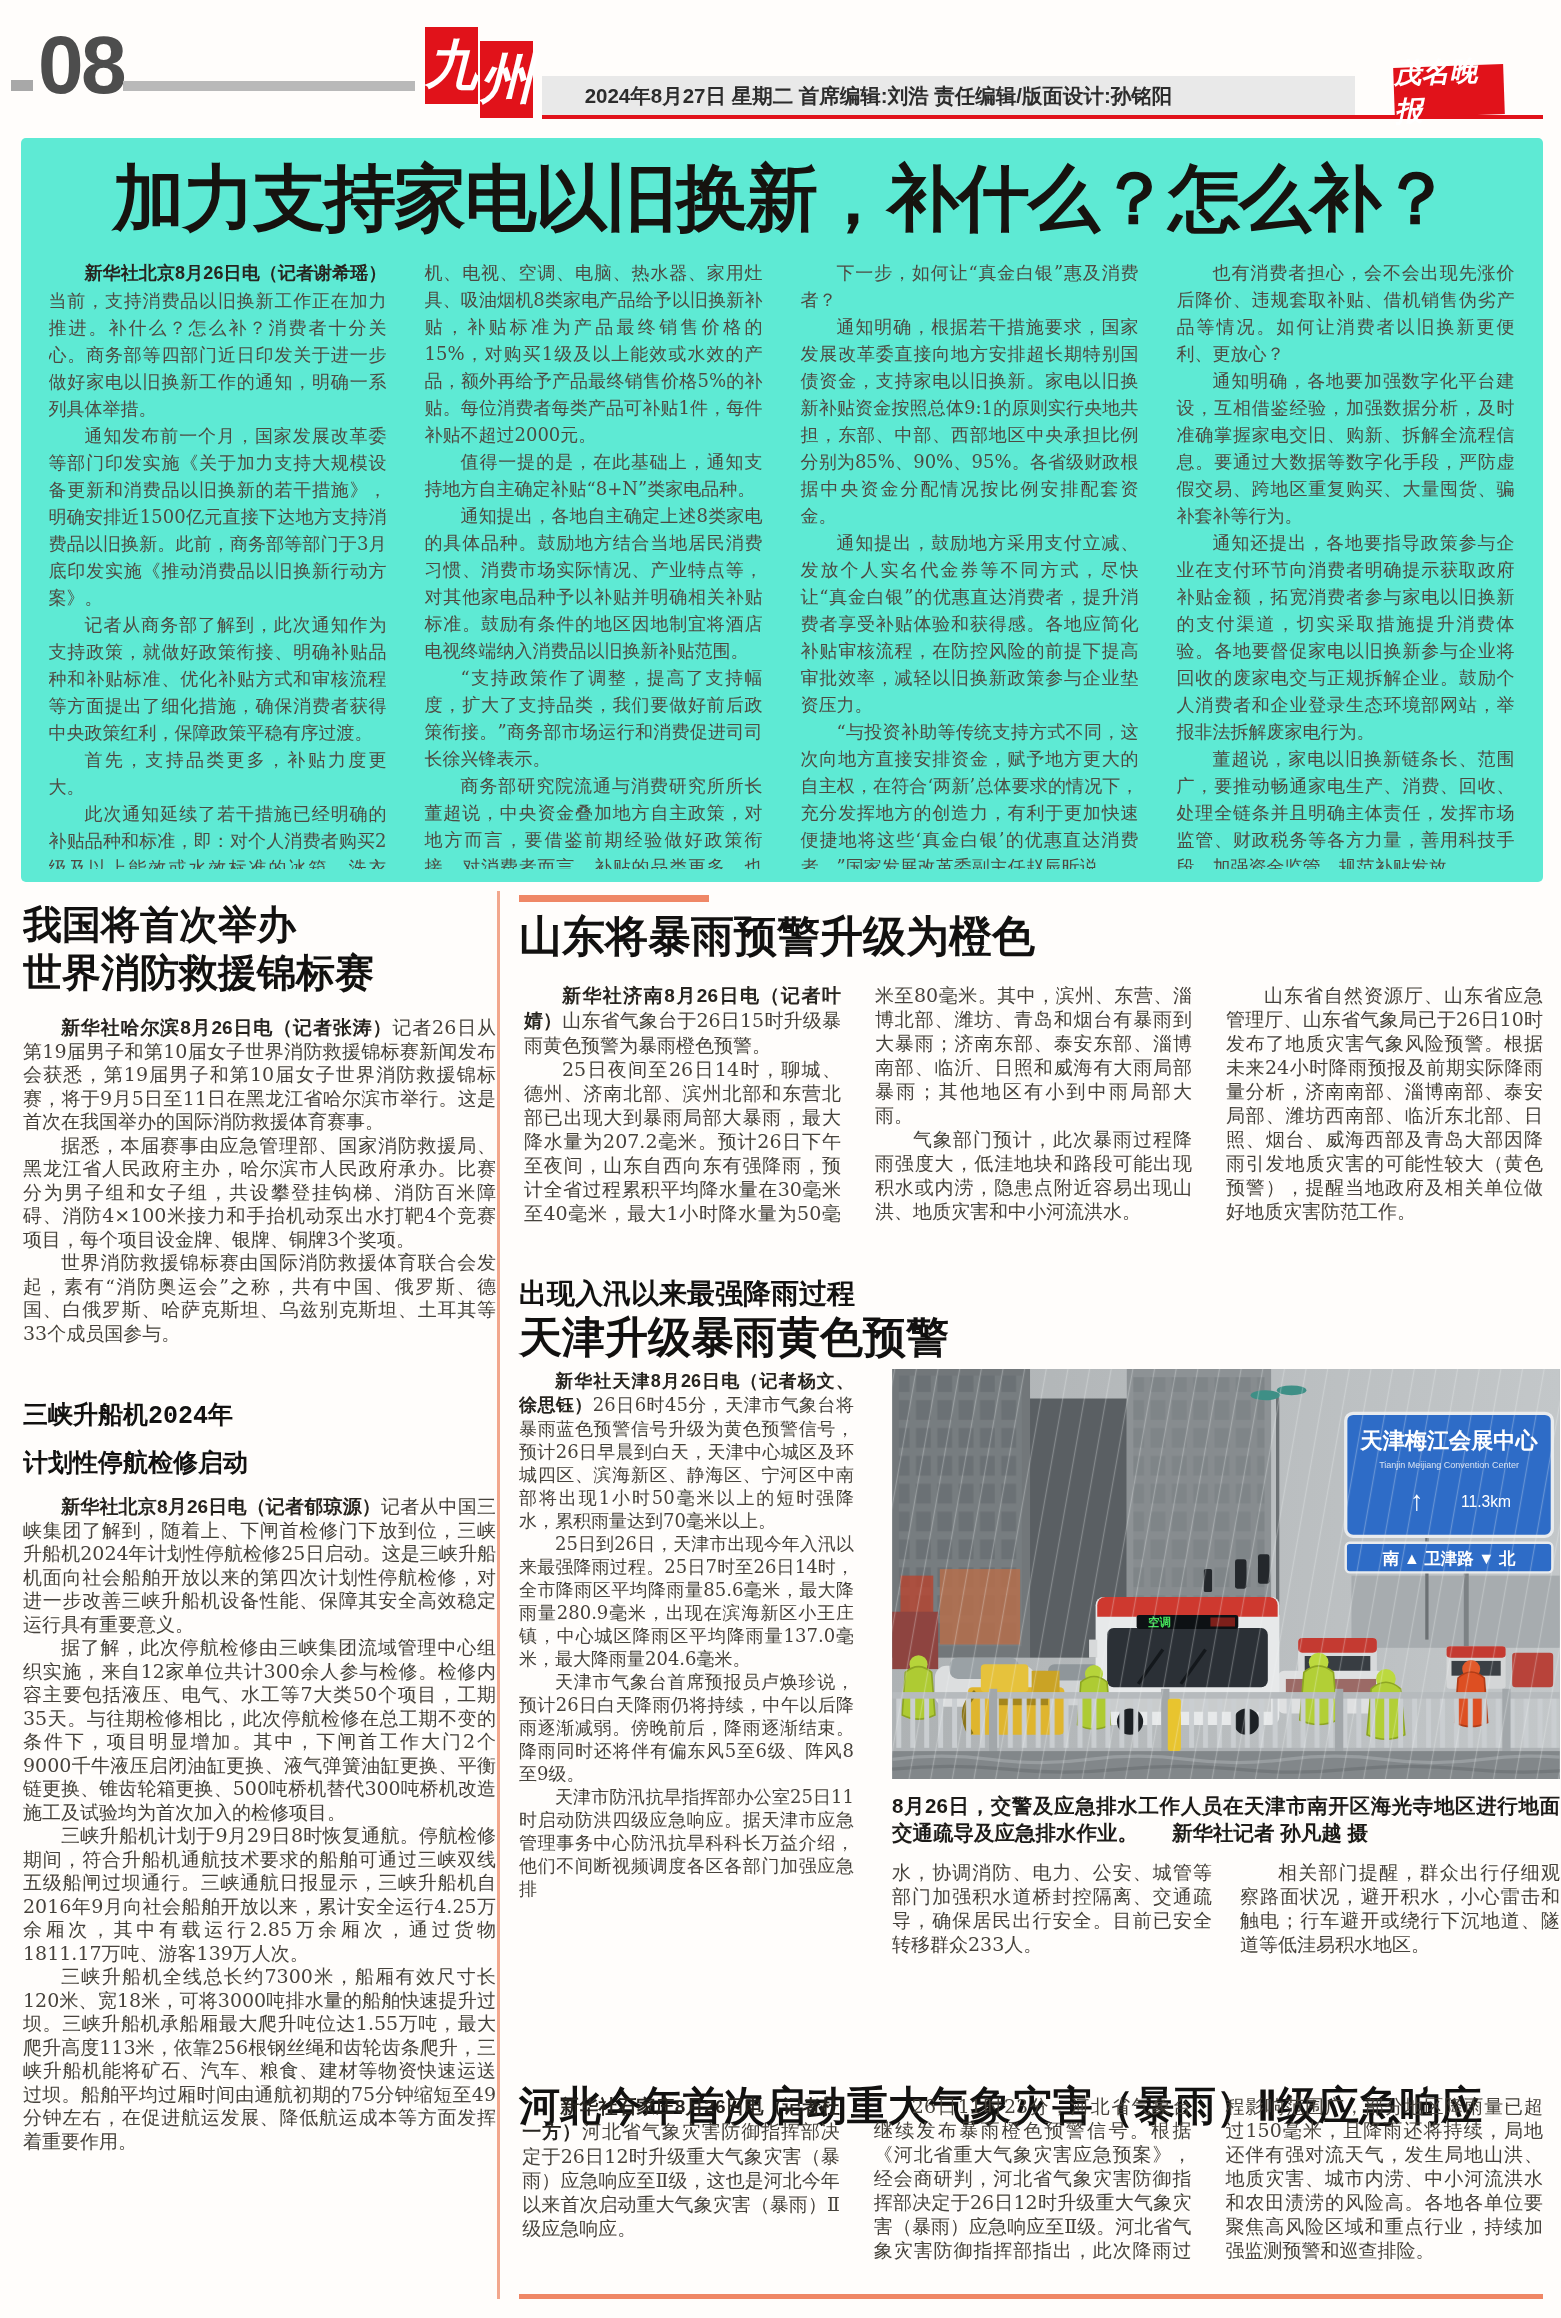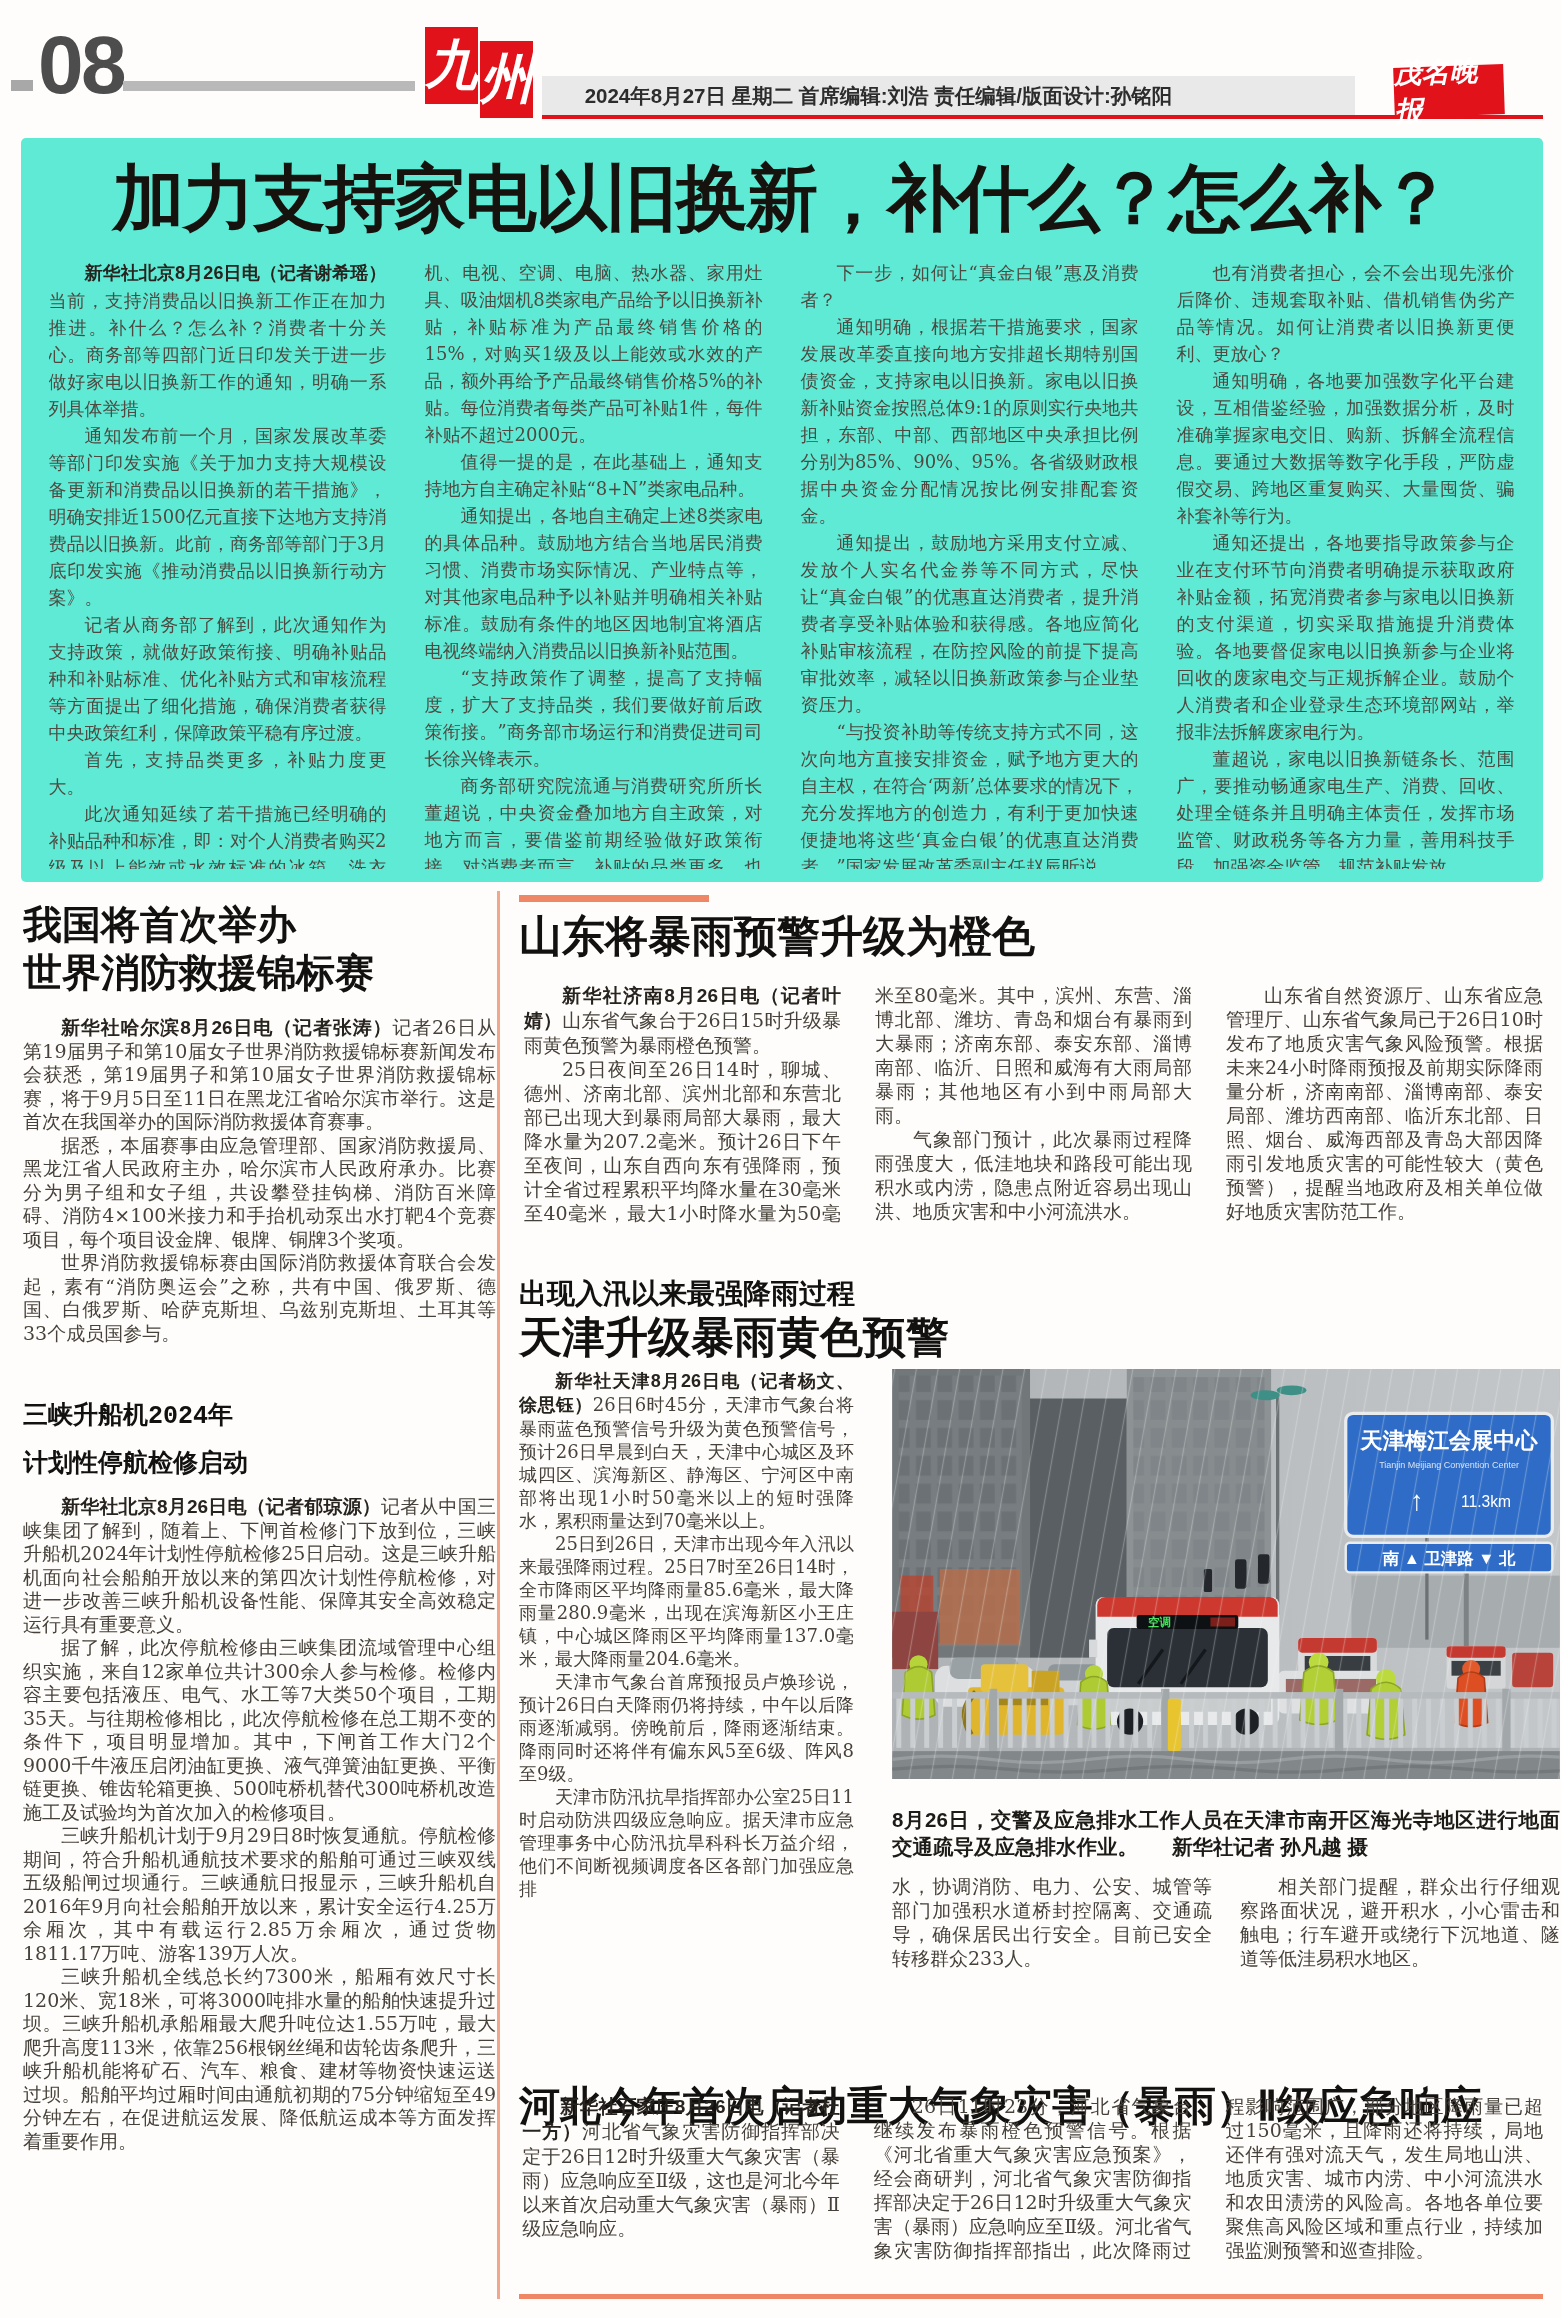--- a/index.html
+++ b/index.html
@@ -46,21 +46,21 @@
   .sd-head{position:absolute;left:0;top:21.3px;font-size:43px;line-height:49px;}
   .sd-body{position:absolute;left:4.9px;right:0;top:92px;height:286px;column-count:3;column-gap:34px;
       font-size:19px;line-height:24px;text-align:justify;color:#46423b;overflow:hidden;}
   .tj-kicker{position:absolute;left:0;top:386px;font-size:28px;line-height:33px;}
   .tj-head{position:absolute;left:0;top:422px;font-size:43px;line-height:49px;}
   .tj-content{position:absolute;left:0;right:0;top:478px;height:614px;display:flex;gap:38px;}
   .tj-col1{width:335px;flex:none;font-size:18px;line-height:23px;text-align:justify;
       color:#46423b;overflow:hidden;}
   .tj-right{flex:1;display:flex;flex-direction:column;}
   .photo-wrap{width:668px;height:410px;background:#b9bcbe;}
-  .caption{margin:27px 0 0;font-family:"Liberation Sans",sans-serif;font-weight:bold;
+  .caption{margin:13px 0 0;font-family:"Liberation Sans",sans-serif;font-weight:bold;
       font-size:20.5px;line-height:27px;text-align:justify;color:#1d1b18;}
   .cap-credit{margin-left:34px;white-space:nowrap;}
   .tj-below{margin-top:14px;flex:1;column-count:2;column-gap:28px;font-size:19px;line-height:24px;
       text-align:justify;color:#46423b;overflow:hidden;}
   .hb-head{position:absolute;left:0;top:1146px;font-size:41px;line-height:49px;white-space:nowrap;margin-top:45px;}
   .hb-body{position:absolute;left:3.3px;right:0;top:1203px;height:202px;column-count:3;column-gap:34px;
       font-size:19px;line-height:24px;text-align:justify;color:#46423b;overflow:hidden;}
   .bottom-rule{position:absolute;left:519px;top:2294px;width:1024px;height:4.9px;background:#ef8766;}
 </style>
 </head>

